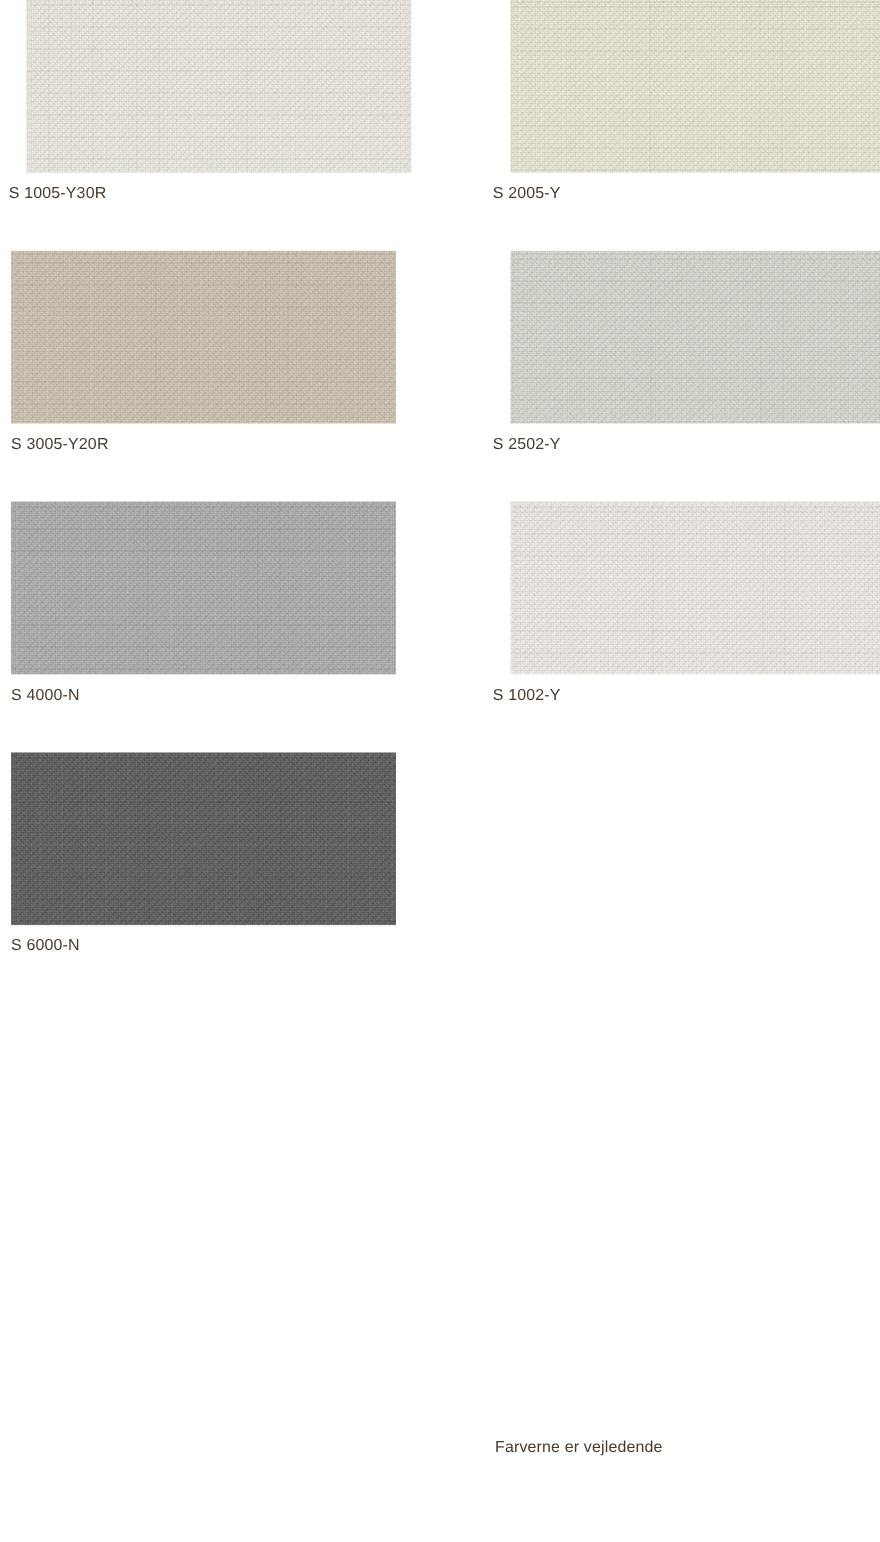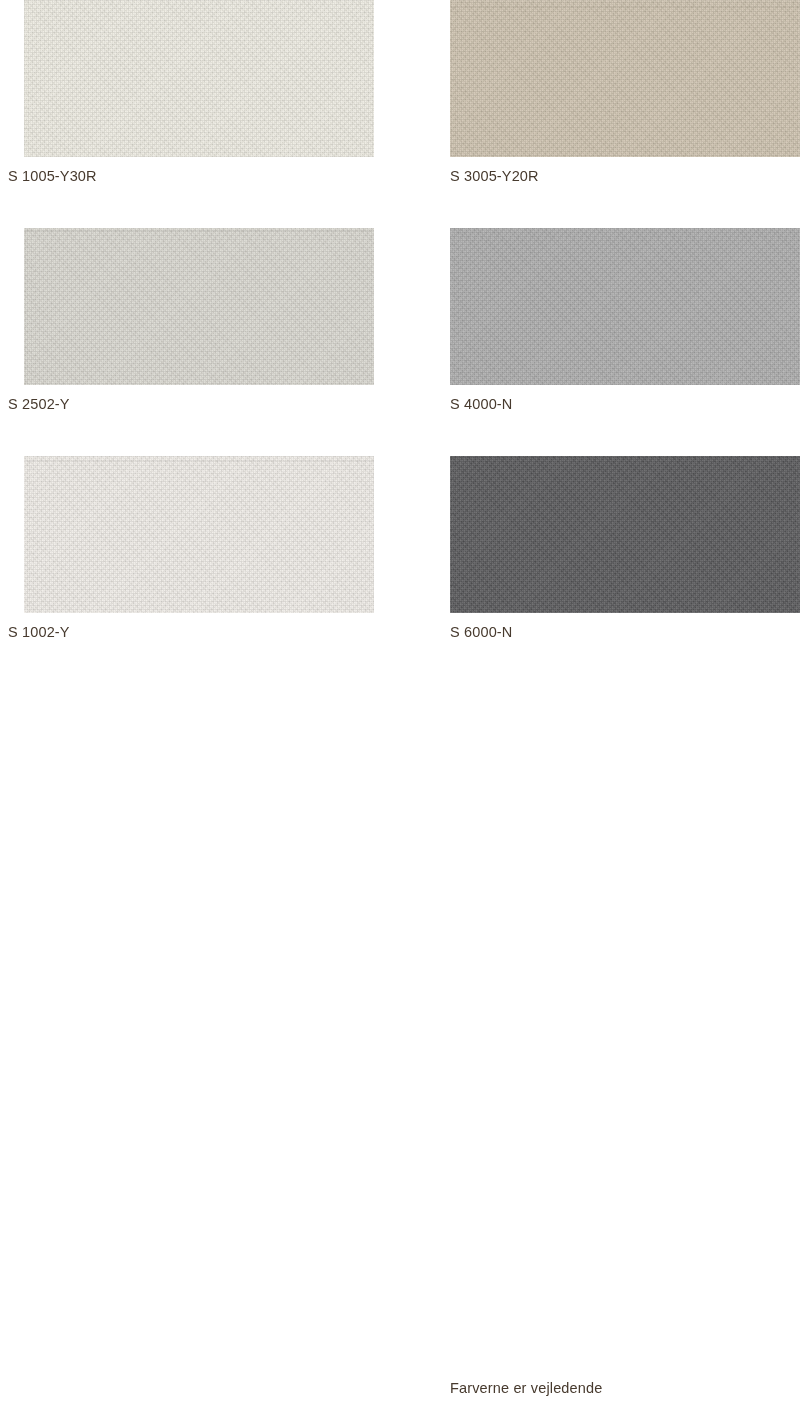--- a/index.html
+++ b/index.html
@@ -86,37 +86,44 @@
     font-size: 14.5px;
     letter-spacing: 0.15px;
     color: #473a2e;
     white-space: nowrap;
   }
   .col-right .swatch-label { left: 10px; }
 
   #footer-note {
     position: absolute;
     left: 450px;
-    top: 1380px;
+    top: 1308px;
     font-size: 14.5px;
     letter-spacing: 0.15px;
     color: #473a2e;
     white-space: nowrap;
   }
 </style>
 </head>
 <body>
 
 <div id="swatch-grid">
     <div class="swatch-cell col-left">
       <div class="swatch-chip" style="background-color: rgb(236, 234, 225);">
         <div class="grain" style="background-position: 0px 0px, 0px 0px, 2px 1px, 3px 2px;"></div>
         <div class="edge"></div>
       </div>
       <div class="swatch-label">S 1005-Y30R</div>
+    </div>
+    <div class="swatch-cell col-left">
+      <div class="swatch-chip" style="background-color: rgb(233, 231, 214);">
+        <div class="grain" style="background-position: 6px 2px, 2px 6px, 8px 3px, 5px 8px;"></div>
+        <div class="edge"></div>
+      </div>
+      <div class="swatch-label">S 2005-Y</div>
     </div>
     <div class="swatch-cell col-right">
       <div class="swatch-chip" style="background-color: rgb(205, 194, 174);">
         <div class="grain" style="background-position: 2px 7px, 7px 2px, 4px 8px, 10px 4px;"></div>
         <div class="edge"></div>
       </div>
       <div class="swatch-label">S 3005-Y20R</div>
     </div>
     <div class="swatch-cell col-left">
       <div class="swatch-chip" style="background-color: rgb(217, 215, 207);">

